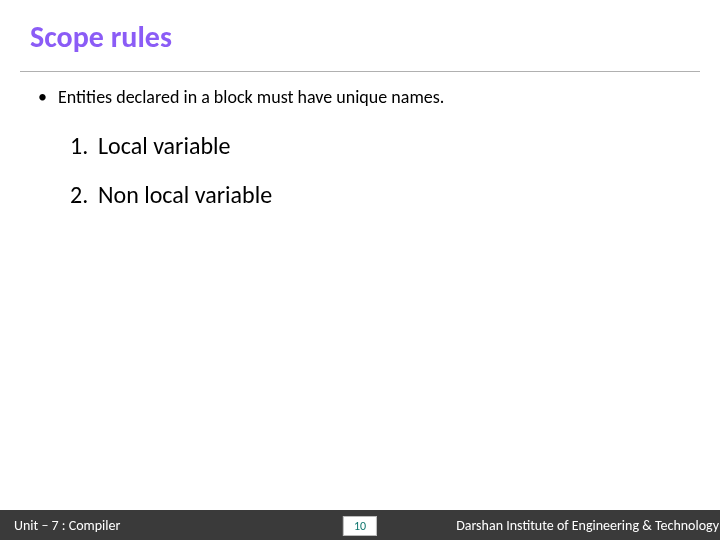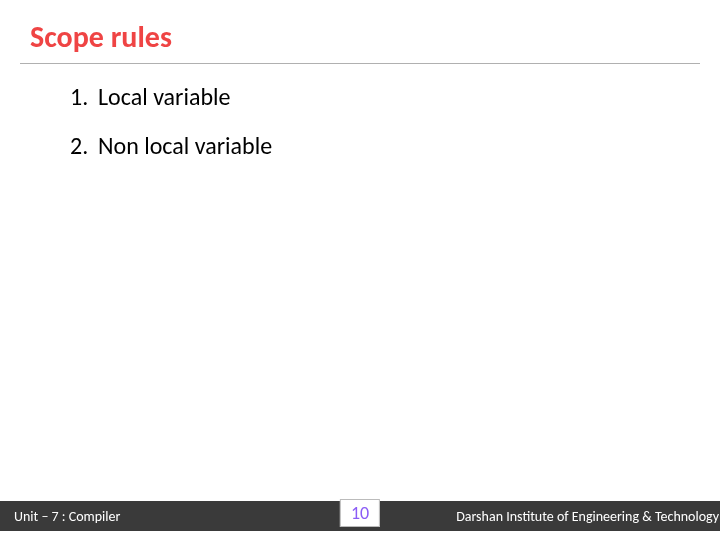--- a/index.html
+++ b/index.html
@@ -1,39 +1,42 @@
 <!DOCTYPE html>
 <html><head>
 <meta charset="utf-8">
 <style>
   * { margin:0; padding:0; box-sizing:border-box; }
   html, body { width:720px; height:540px; font-family:"Calibri","Segoe UI",Arial,sans-serif; background:#fff; color:#000; }
   .slide { width:720px; height:540px; position:relative; padding:18px 30px 0 30px; }
-  .title { font-size:30px; font-weight:700; color:#ef4444; padding:0 0 8px 0; border-bottom:1px solid #b0b0b0; margin-bottom:14px; margin-left:-10px; margin-right:-10px; padding-left:10px; }
+  .title { font-size:30px; font-weight:700; color:#8b5cf6; padding:0 0 16px 0; border-bottom:1px solid #b0b0b0; margin-bottom:14px; margin-left:-10px; margin-right:-10px; padding-left:10px; }
   ul.bullets { list-style:none; }
   ul.bullets > li { position:relative; font-size:18px; line-height:1.28; padding:0 0 18px 28px; text-align:justify; }
   ul.bullets > li::before { content:"•"; position:absolute; left:8px; top:0; color:#000; font-size:18px; }
   ol.numbered { list-style:none; padding-left:40px; }
   ol.numbered > li { font-size:24px; line-height:1.28; padding:4px 0 14px 28px; position:relative; }
   ol.numbered > li::before { content:attr(data-num) "."; position:absolute; left:0; top:4px; }
   .hl-red-bold { color:#c00000; font-weight:700; }
   .u { text-decoration:underline; }
-  .footer { position:absolute; left:0; right:0; bottom:9px; height:30px; background:#3a3a3a; color:#fff; font-size:14px; display:flex; align-items:center; }
+  .footer { position:absolute; left:0; right:0; bottom:0; height:30px; background:#3a3a3a; color:#fff; font-size:14px; display:flex; align-items:center; }
   .footer .left { padding-left:14px; flex:0 0 auto; }
-  .footer .center { flex:0 0 auto; position:absolute; left:50%; transform:translateX(-50%); background:#fff; color:#8b5cf6; border:1px solid #bbb; padding:2px 10px; font-size:18px; bottom:4px; }
+  .footer .center { flex:0 0 auto; position:absolute; left:50%; transform:translateX(-50%); background:#fff; color:#0f766e; border:1px solid #bbb; padding:2px 10px; font-size:12px; bottom:4px; }
   .footer .right { margin-left:auto; padding-right:1px; }
 </style>
 </head>
 <body>
 
 <div class="slide">
 
   <h1 class="title">Scope rules</h1>
 
   <ul class="bullets">
+    <li>
+      <span>Entities declared in a block must have unique names.</span>
+    </li>
   </ul>
 
   <ol class="numbered">
     <li data-num="1"><span>Local variable</span></li>
     <li data-num="2"><span>Non local variable</span></li>
   </ol>
 
   <div class="footer">
     <div class="left">Unit – 7 : Compiler</div>
     <div class="center">10</div>

